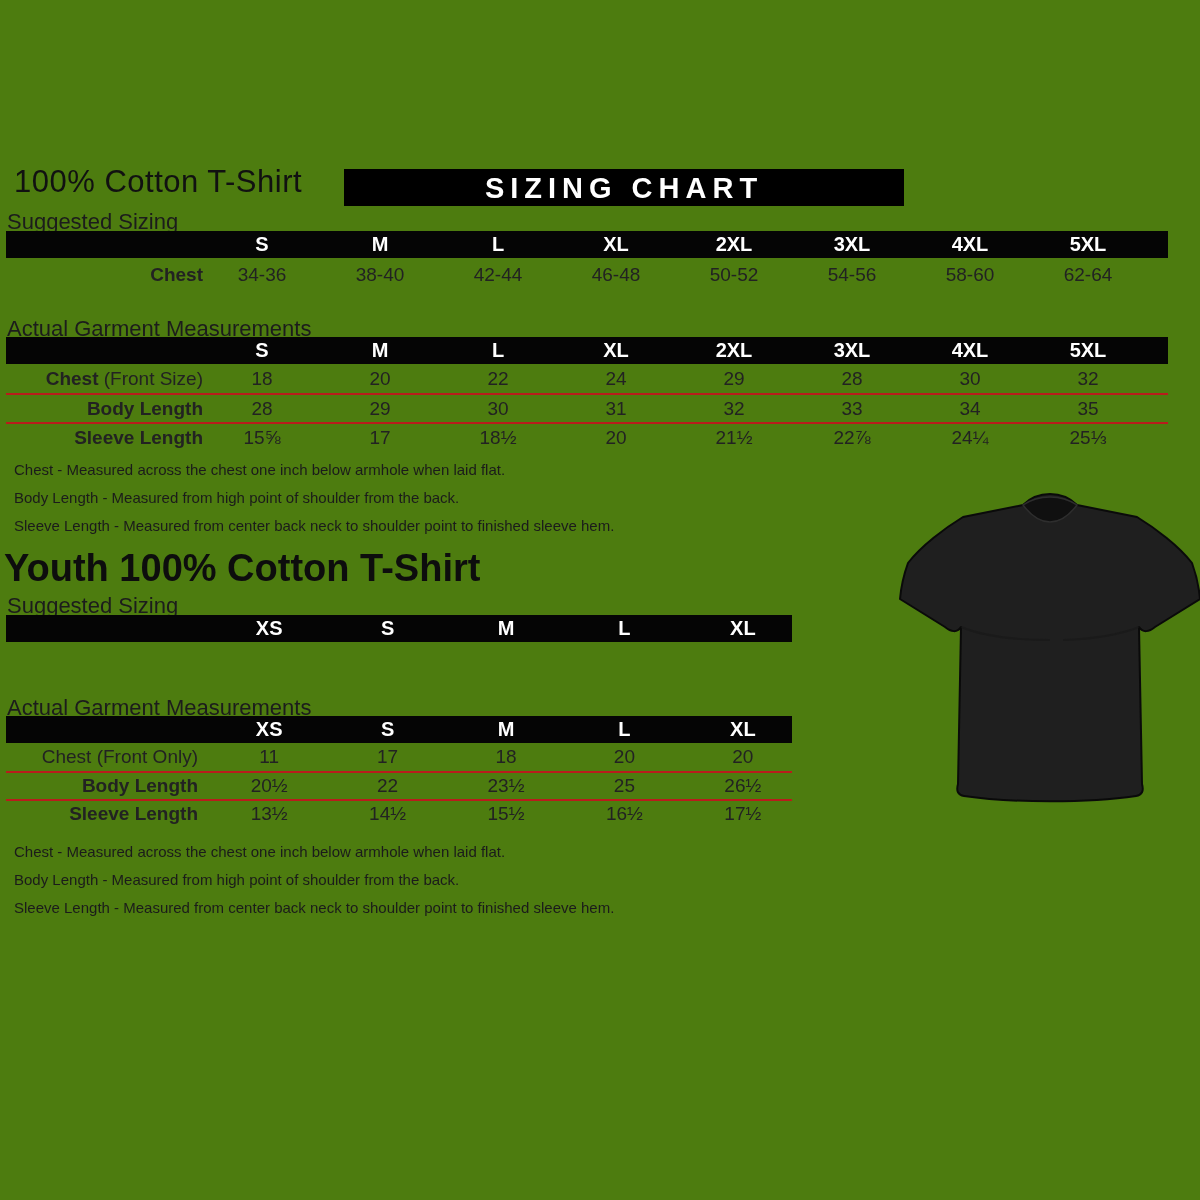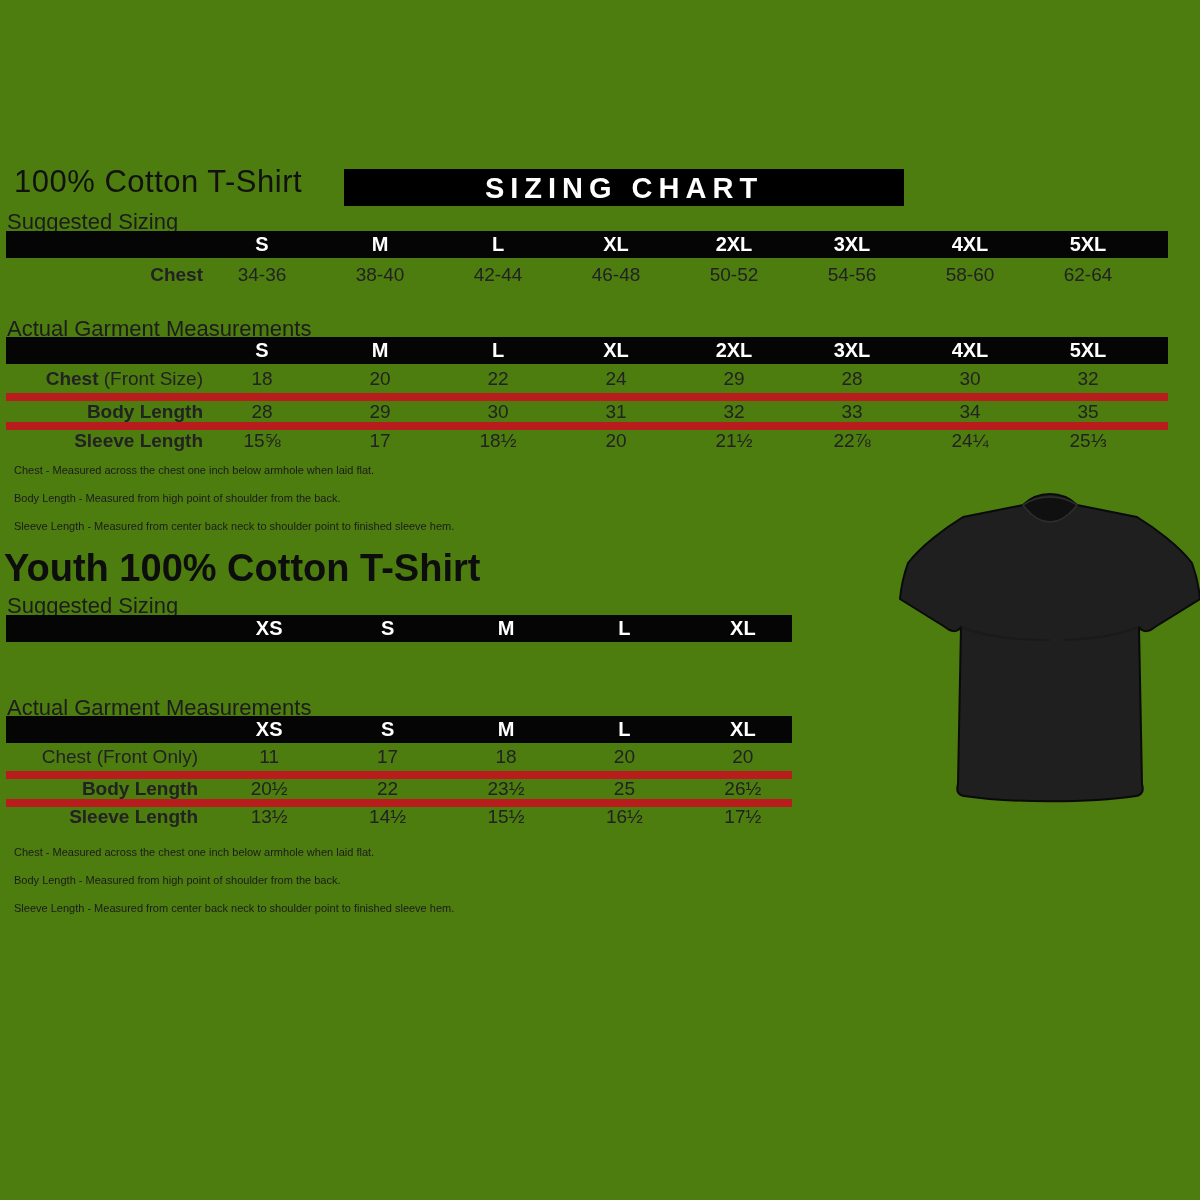--- a/index.html
+++ b/index.html
@@ -22,37 +22,37 @@
   }
   .sec-label { position:absolute; left:7px; font-size:22px; color:#1c1c1c; }
 
   .tbl { position:absolute; left:6px; }
   .tr  { display:flex; align-items:center; box-sizing:border-box; }
   .th-bar { background:#050505; color:#fff; font-weight:bold; font-size:20px; }
   .cell { flex:1; text-align:center; box-sizing:border-box; }
   .lbl  { flex:none; text-align:right; padding-left:9px; box-sizing:border-box; }
   .bold { font-weight:bold; }
   .data { font-size:19px; color:#222; }
-  .sep  { border-top:8px solid #b91c1c; }
+  .sep  { border-top:2px solid #b91c1c; }
 
   .adult { width:1162px; }
   .adult .tr { padding-right:21px; }
   .adult .lbl { width:197px; }
   .adult .th-bar { height:27px; }
   .adult .row-suggested { height:34px; font-size:19px; }
   .adult .row-actual { height:29px; font-size:19px; }
 
   .youth { width:786px; }
   .youth .tr { padding-right:2px;gap:24px; }
   .youth .lbl { width:192px; }
   .youth .th-bar { height:27px; }
   .youth .row-suggested { height:32px; font-size:19px; }
   .youth .row-actual { height:28px; font-size:19px; }
 
-  .notes { position:absolute; left:14px; font-size:11px; color:#1b1b1b; }
+  .notes { position:absolute; left:14px; font-size:15px; color:#1b1b1b; }
   .notes div { height:28px; line-height:28px; }
 
   .tshirt { position:absolute; left:893px; top:486px; width:308px; height:318px; }
 </style>
 </head>
 <body>
 
 <div class="canvas">
 
   <div class="title-main">100% Cotton T-Shirt</div>

